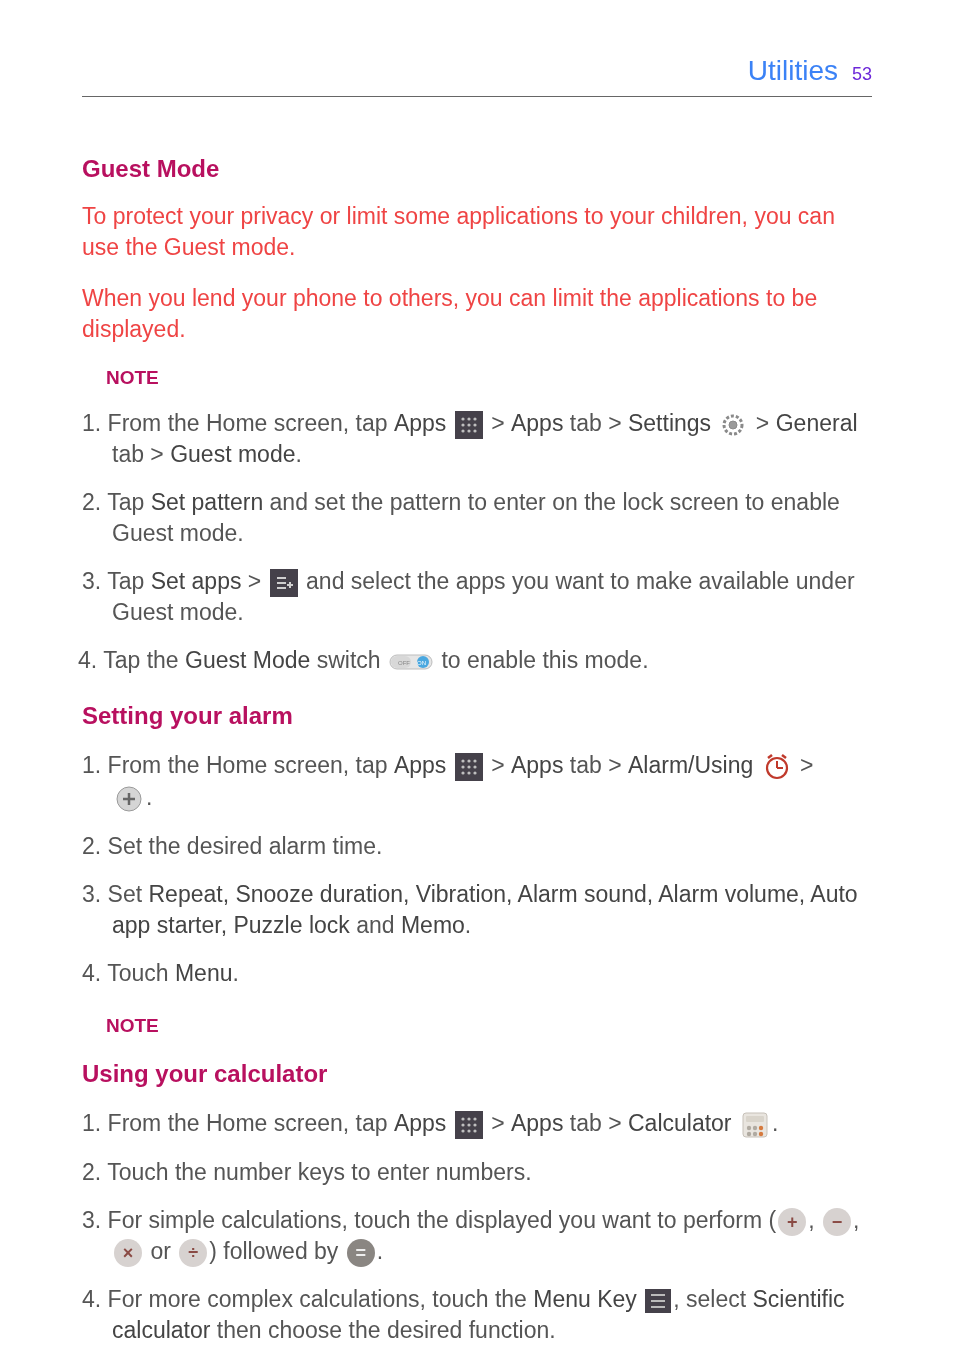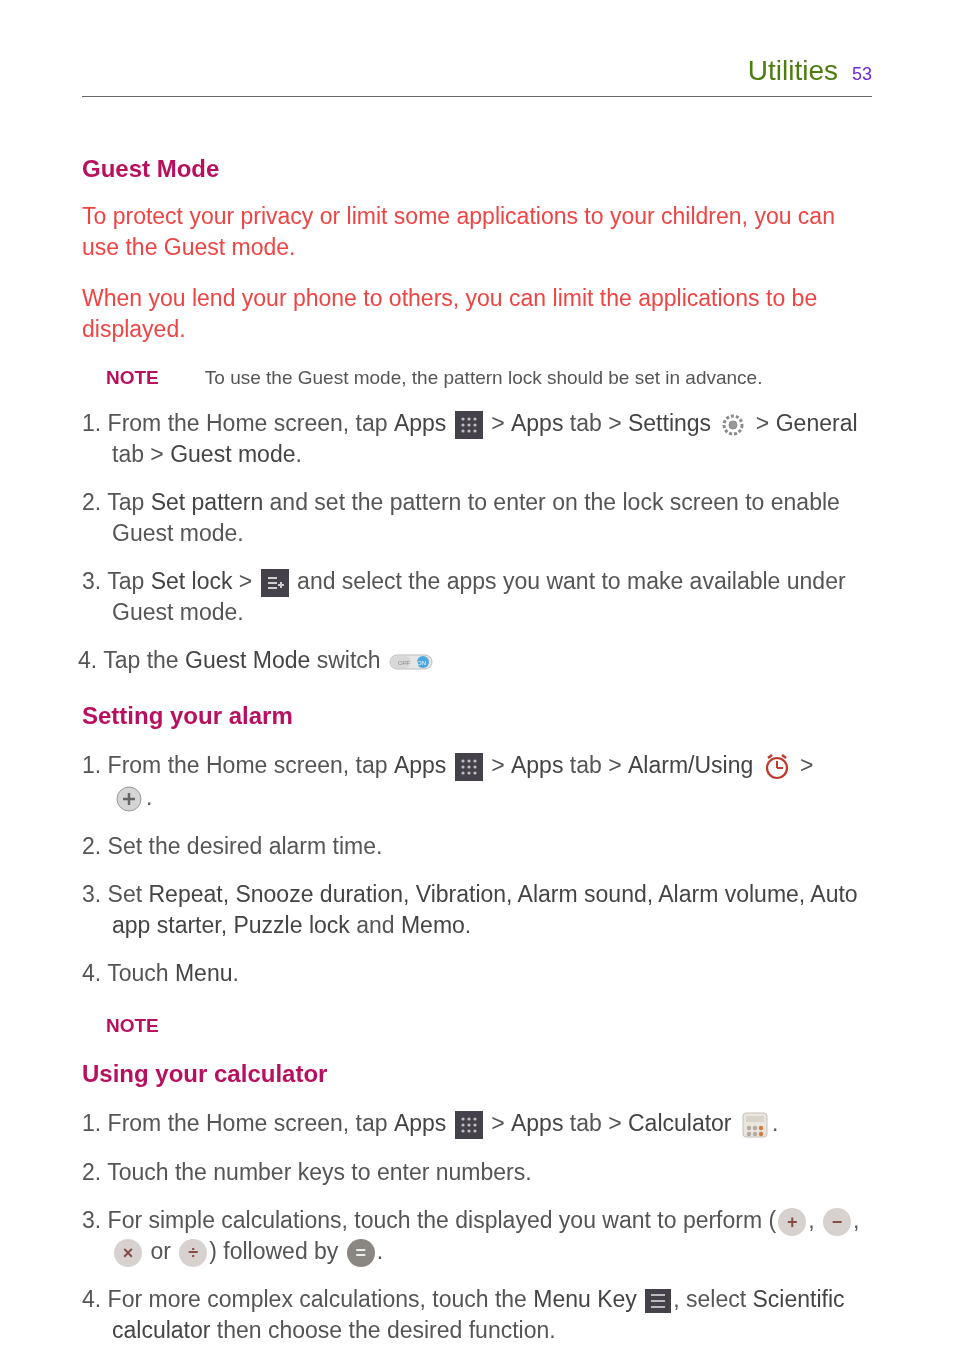--- a/index.html
+++ b/index.html
@@ -15,21 +15,21 @@
   .header {
     display: flex;
     justify-content: flex-end;
     align-items: baseline;
     gap: 14px;
     border-bottom: 1px solid #666;
     padding-bottom: 6px;
     margin-bottom: 56px;
   }
   .header .section-title {
-    color: #4d7c0f;
+    color: #3b82f6;
     font-size: 28px;
     font-weight: 400;
   }
   .header .page-num {
     color: #6d28d9;
     font-size: 18px;
     font-weight: 400;
   }
   h2.section {
     color: #b8105f;
@@ -112,21 +112,20 @@
   <span class="section-title">Utilities</span>
   <span class="page-num">53</span>
 </div>
 
 <h2 class="section">Guest Mode</h2>
 <p class="body">To protect your privacy or limit some applications to your children, you can use the Guest mode.</p>
 <p class="body">When you lend your phone to others, you can limit the applications to be displayed.</p>
 
 <div class="note-row">
   <span class="note-label">NOTE</span>
-  <span class="note-text">To use the Guest mode, the pattern lock should be set in advance.</span>
 </div>
 
 <ol class="steps">
   <li>
     <span>From the Home screen, tap </span><span class="strong">Apps</span>
     <span class="icon apps-icon">
       <svg viewBox="0 0 20 20">
           <g fill="#bfbfbf">
             <circle cx="4" cy="4" r="1.6"></circle>
             <circle cx="10" cy="4" r="1.6"></circle>
@@ -144,42 +143,42 @@
       <svg viewBox="0 0 28 28">
           <circle cx="14" cy="14" r="9" fill="none" stroke="#9a9a9a" stroke-width="3" stroke-dasharray="3 2"></circle>
           <circle cx="14" cy="14" r="4" fill="#9a9a9a"></circle>
         </svg>
     </span><span> &gt; </span><span class="strong">General</span><span> tab &gt; </span><span class="strong">Guest mode</span><span>.</span>
   </li>
   <li>
     <span>Tap </span><span class="strong">Set pattern</span><span> and set the pattern to enter on the lock screen to enable Guest mode.</span>
   </li>
   <li>
-    <span>Tap </span><span class="strong">Set lock</span><span> &gt; </span>
+    <span>Tap </span><span class="strong">Set apps</span><span> &gt; </span>
     <span class="icon setapps-icon">
       <svg viewBox="0 0 20 20">
           <g fill="#cfcfcf">
             <rect x="3" y="4" width="9" height="2"></rect>
             <rect x="3" y="9" width="9" height="2"></rect>
             <rect x="3" y="14" width="9" height="2"></rect>
             <path d="M15 9h2v2h2v2h-2v2h-2v-2h-2v-2h2z"></path>
           </g>
         </svg>
     </span><span> and select the apps you want to make available under Guest mode.</span>
   </li>
   <li style="text-indent:-34px;">
     <span>Tap the </span><span class="strong">Guest Mode</span><span> switch </span><span class="icon switch-icon">
       <svg width="44" height="20" viewBox="0 0 44 20">
           <rect x="1" y="3" width="42" height="14" rx="7" fill="#e6e6e6" stroke="#bdbdbd"></rect>
           <rect x="2" y="4" width="20" height="12" rx="6" fill="#d8d8d8"></rect>
           <text x="9" y="13" font-size="6" fill="#888">OFF</text>
           <circle cx="34" cy="10" r="6" fill="#4aa8e0"></circle>
           <text x="28" y="13" font-size="6" fill="#fff">ON</text>
         </svg>
-    </span>
+    </span><span> to enable this mode.</span>
   </li>
 </ol>
 
 <h2 class="section">Setting your alarm</h2>
 <ol class="steps">
   <li>
     <span>From the Home screen, tap </span><span class="strong">Apps</span>
     <span class="icon apps-icon">
       <svg viewBox="0 0 20 20">
           <g fill="#bfbfbf">

